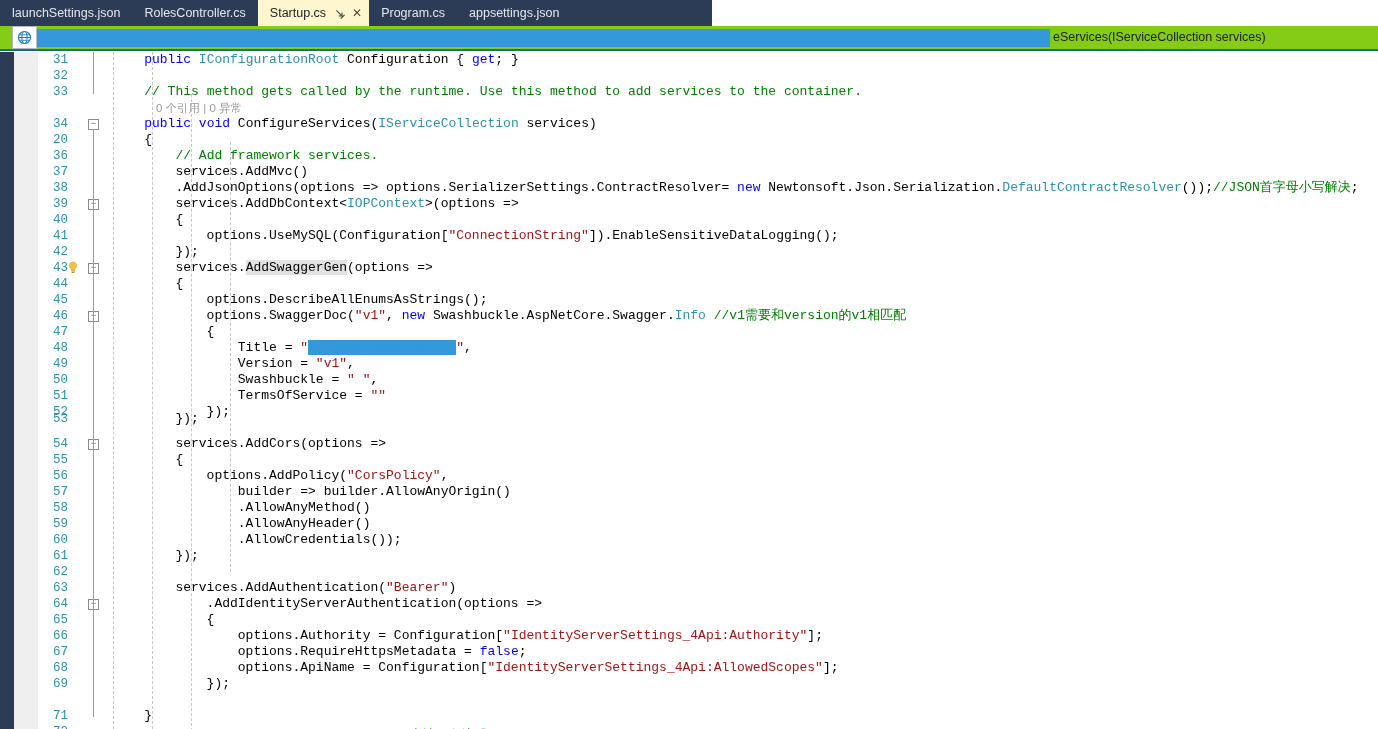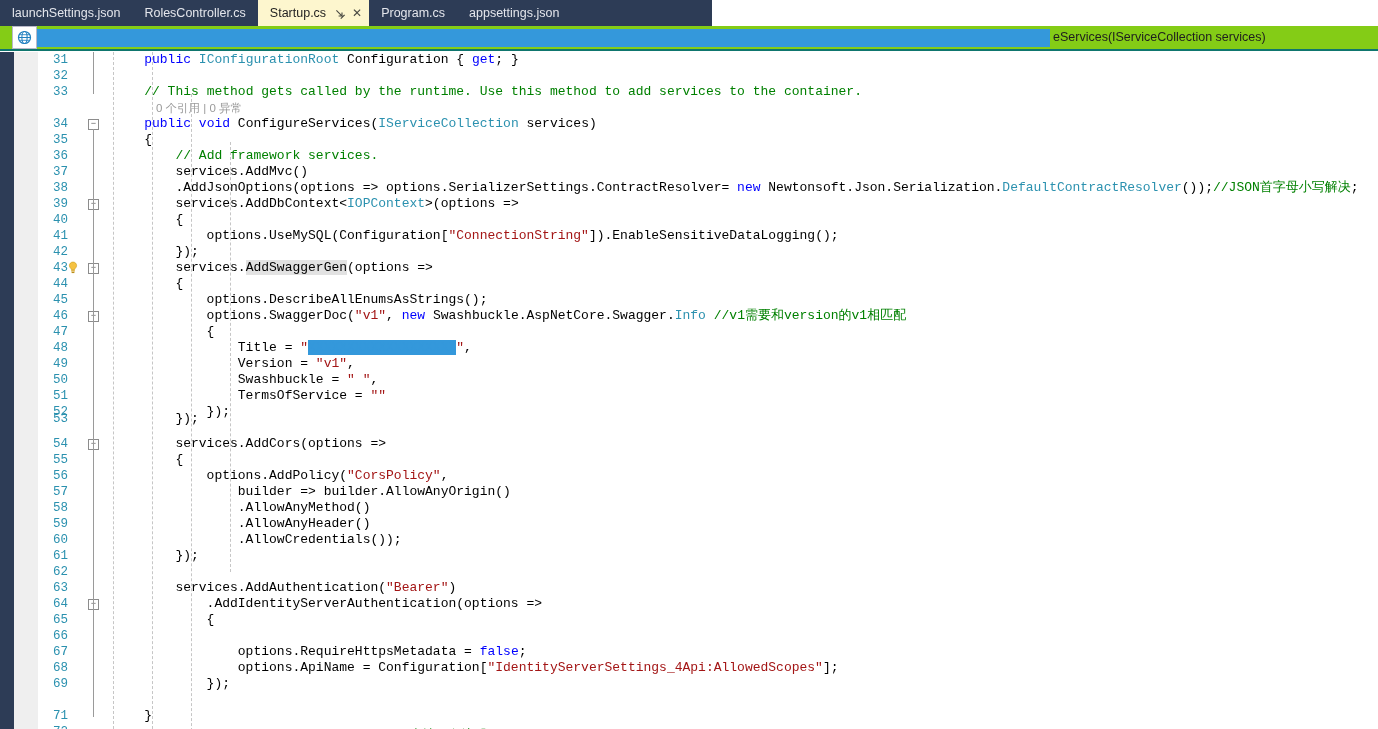--- a/index.html
+++ b/index.html
@@ -229,21 +229,21 @@
 
 <div id="editor">
   <div id="indicator-strip"></div>
   <div id="selection-strip"></div>
   <div id="code-surface">
       <div class="line" style="position: absolute; top: 0px; left: 0px; width: 1378px;"><span class="lnum">31</span><span class="codetext"><span class="plain">    </span><span class="kw">public </span><span class="type">IConfigurationRoot</span><span class="plain"> Configuration { </span><span class="kw">get</span><span class="plain">; }</span></span></div>
       <div class="line" style="position: absolute; top: 16px; left: 0px; width: 1378px;"><span class="lnum">32</span><span class="codetext"></span></div>
       <div class="line" style="position: absolute; top: 32px; left: 0px; width: 1378px;"><span class="lnum">33</span><span class="codetext"><span class="plain">    </span><span class="cmt">// This method gets called by the runtime. Use this method to add services to the container.</span></span></div>
       <div class="line" style="position: absolute; top: 48px; left: 0px; width: 1378px;"><span class="codelens">0 个引用 | 0 异常</span></div>
       <div class="line" style="position: absolute; top: 64px; left: 0px; width: 1378px;"><span class="lnum">34</span><span class="fold"></span><span class="codetext"><span class="plain">    </span><span class="kw">public void</span><span class="plain"> ConfigureServices(</span><span class="type">IServiceCollection</span><span class="plain"> services)</span></span></div>
-      <div class="line" style="position: absolute; top: 80px; left: 0px; width: 1378px;"><span class="lnum">35</span><span class="codetext"><span class="plain">    {</span></span></div>
+      <div class="line" style="position: absolute; top: 80px; left: 0px; width: 1378px;"><span class="lnum">20</span><span class="codetext"><span class="plain">    {</span></span></div>
       <div class="line" style="position: absolute; top: 96px; left: 0px; width: 1378px;"><span class="lnum">36</span><span class="codetext"><span class="plain">        </span><span class="cmt">// Add framework services.</span></span></div>
       <div class="line" style="position: absolute; top: 112px; left: 0px; width: 1378px;"><span class="lnum">37</span><span class="codetext"><span class="plain">        services.AddMvc()</span></span></div>
       <div class="line" style="position: absolute; top: 128px; left: 0px; width: 1378px;"><span class="lnum">38</span><span class="codetext"><span class="plain">        .AddJsonOptions(options =&gt; options.SerializerSettings.ContractResolver= </span><span class="kw">new</span><span class="plain"> Newtonsoft.Json.Serialization.</span><span class="type">DefaultContractResolver</span><span class="plain">());</span><span class="cmt">//JSON首字母小写解决</span><span class="plain">;</span></span></div>
       <div class="line" style="position: absolute; top: 144px; left: 0px; width: 1378px;"><span class="lnum">39</span><span class="fold"></span><span class="codetext"><span class="plain">        services.AddDbContext&lt;</span><span class="type">IOPContext</span><span class="plain">&gt;(options =&gt;</span></span></div>
       <div class="line" style="position: absolute; top: 160px; left: 0px; width: 1378px;"><span class="lnum">40</span><span class="codetext"><span class="plain">        {</span></span></div>
       <div class="line" style="position: absolute; top: 176px; left: 0px; width: 1378px;"><span class="lnum">41</span><span class="codetext"><span class="plain">            options.UseMySQL(Configuration[</span><span class="str">"ConnectionString"</span><span class="plain">]).EnableSensitiveDataLogging();</span></span></div>
       <div class="line" style="position: absolute; top: 192px; left: 0px; width: 1378px;"><span class="lnum">42</span><span class="codetext"><span class="plain">        });</span></span></div>
       <div class="line" style="position: absolute; top: 208px; left: 0px; width: 1378px;"><span class="lnum">43</span><span class="bulb"><svg width="14" height="14" viewBox="0 0 16 16">
             <path d="M8 1.2c-2.4 0-4.1 1.8-4.1 4 0 1.6 .9 2.5 1.6 3.3 .4 .5 .6 .9 .7 1.4h3.6c.1-.5 .3-.9 .7-1.4 .7-.8 1.6-1.7 1.6-3.3 0-2.2-1.7-4-4.1-4z" fill="#F5C242" stroke="#C99A10" stroke-width="0.7"></path>
             <rect x="5.9" y="10.5" width="4.2" height="1.5" fill="#D8A62A"></rect>
@@ -264,21 +264,21 @@
       <div class="line" style="position: absolute; top: 416px; left: 0px; width: 1378px;"><span class="lnum">56</span><span class="codetext"><span class="plain">            options.AddPolicy(</span><span class="str">"CorsPolicy"</span><span class="plain">,</span></span></div>
       <div class="line" style="position: absolute; top: 432px; left: 0px; width: 1378px;"><span class="lnum">57</span><span class="codetext"><span class="plain">                builder =&gt; builder.AllowAnyOrigin()</span></span></div>
       <div class="line" style="position: absolute; top: 448px; left: 0px; width: 1378px;"><span class="lnum">58</span><span class="codetext"><span class="plain">                .AllowAnyMethod()</span></span></div>
       <div class="line" style="position: absolute; top: 464px; left: 0px; width: 1378px;"><span class="lnum">59</span><span class="codetext"><span class="plain">                .AllowAnyHeader()</span></span></div>
       <div class="line" style="position: absolute; top: 480px; left: 0px; width: 1378px;"><span class="lnum">60</span><span class="codetext"><span class="plain">                .AllowCredentials());</span></span></div>
       <div class="line" style="position: absolute; top: 496px; left: 0px; width: 1378px;"><span class="lnum">61</span><span class="codetext"><span class="plain">        });</span></span></div>
       <div class="line" style="position: absolute; top: 512px; left: 0px; width: 1378px;"><span class="lnum">62</span><span class="codetext"></span></div>
       <div class="line" style="position: absolute; top: 528px; left: 0px; width: 1242px;"><span class="lnum">63</span><span class="codetext"><span class="plain">        services.AddAuthentication(</span><span class="str">"Bearer"</span><span class="plain">)</span></span></div>
       <div class="line" style="position: absolute; top: 544px; left: 0px; width: 1378px;"><span class="lnum">64</span><span class="fold"></span><span class="codetext"><span class="plain">            .AddIdentityServerAuthentication(options =&gt;</span></span></div>
       <div class="line" style="position: absolute; top: 560px; left: 0px; width: 1378px;"><span class="lnum">65</span><span class="codetext"><span class="plain">            {</span></span></div>
-      <div class="line" style="position: absolute; top: 576px; left: 0px; width: 1378px;"><span class="lnum">66</span></div>
+      <div class="line" style="position: absolute; top: 576px; left: 0px; width: 1378px;"><span class="lnum">66</span><span class="codetext"><span class="plain">                options.Authority = Configuration[</span><span class="str">"IdentityServerSettings_4Api:Authority"</span><span class="plain">];</span></span></div>
       <div class="line" style="position: absolute; top: 592px; left: 0px; width: 1378px;"><span class="lnum">67</span><span class="codetext"><span class="plain">                options.RequireHttpsMetadata = </span><span class="kw">false</span><span class="plain">;</span></span></div>
       <div class="line" style="position: absolute; top: 608px; left: 0px; width: 1164px;"><span class="lnum">68</span><span class="codetext"><span class="plain">                options.ApiName = Configuration[</span><span class="str">"IdentityServerSettings_4Api:AllowedScopes"</span><span class="plain">];</span></span></div>
       <div class="line" style="position: absolute; top: 624px; left: 0px; width: 1378px;"><span class="lnum">69</span><span class="codetext"><span class="plain">            });</span></span></div>
       <div class="line" style="position: absolute; top: 676px; left: 0px; width: 1378px;"><span class="lnum">70</span><span class="codetext"><span class="plain">        RegisterMyServices(runtime);</span><span class="cmt">//本地服务注册</span></span></div>
       <div class="line" style="position: absolute; top: 656px; left: 0px; width: 1378px;"><span class="lnum">71</span><span class="codetext"><span class="plain">    }</span></span></div>
       <div class="line" style="position: absolute; top: 672px; left: 0px; width: 1378px;"><span class="lnum">72</span><span class="codetext"></span></div>
       <div class="foldline" style="top: 77px; height: 588px;"></div>
       <div class="foldline" style="top: 157px; height: 44px;"></div>
       <div class="foldline" style="top: 221px; height: 156px;"></div>
       <div class="foldline" style="top: 269px; height: 92px;"></div>

